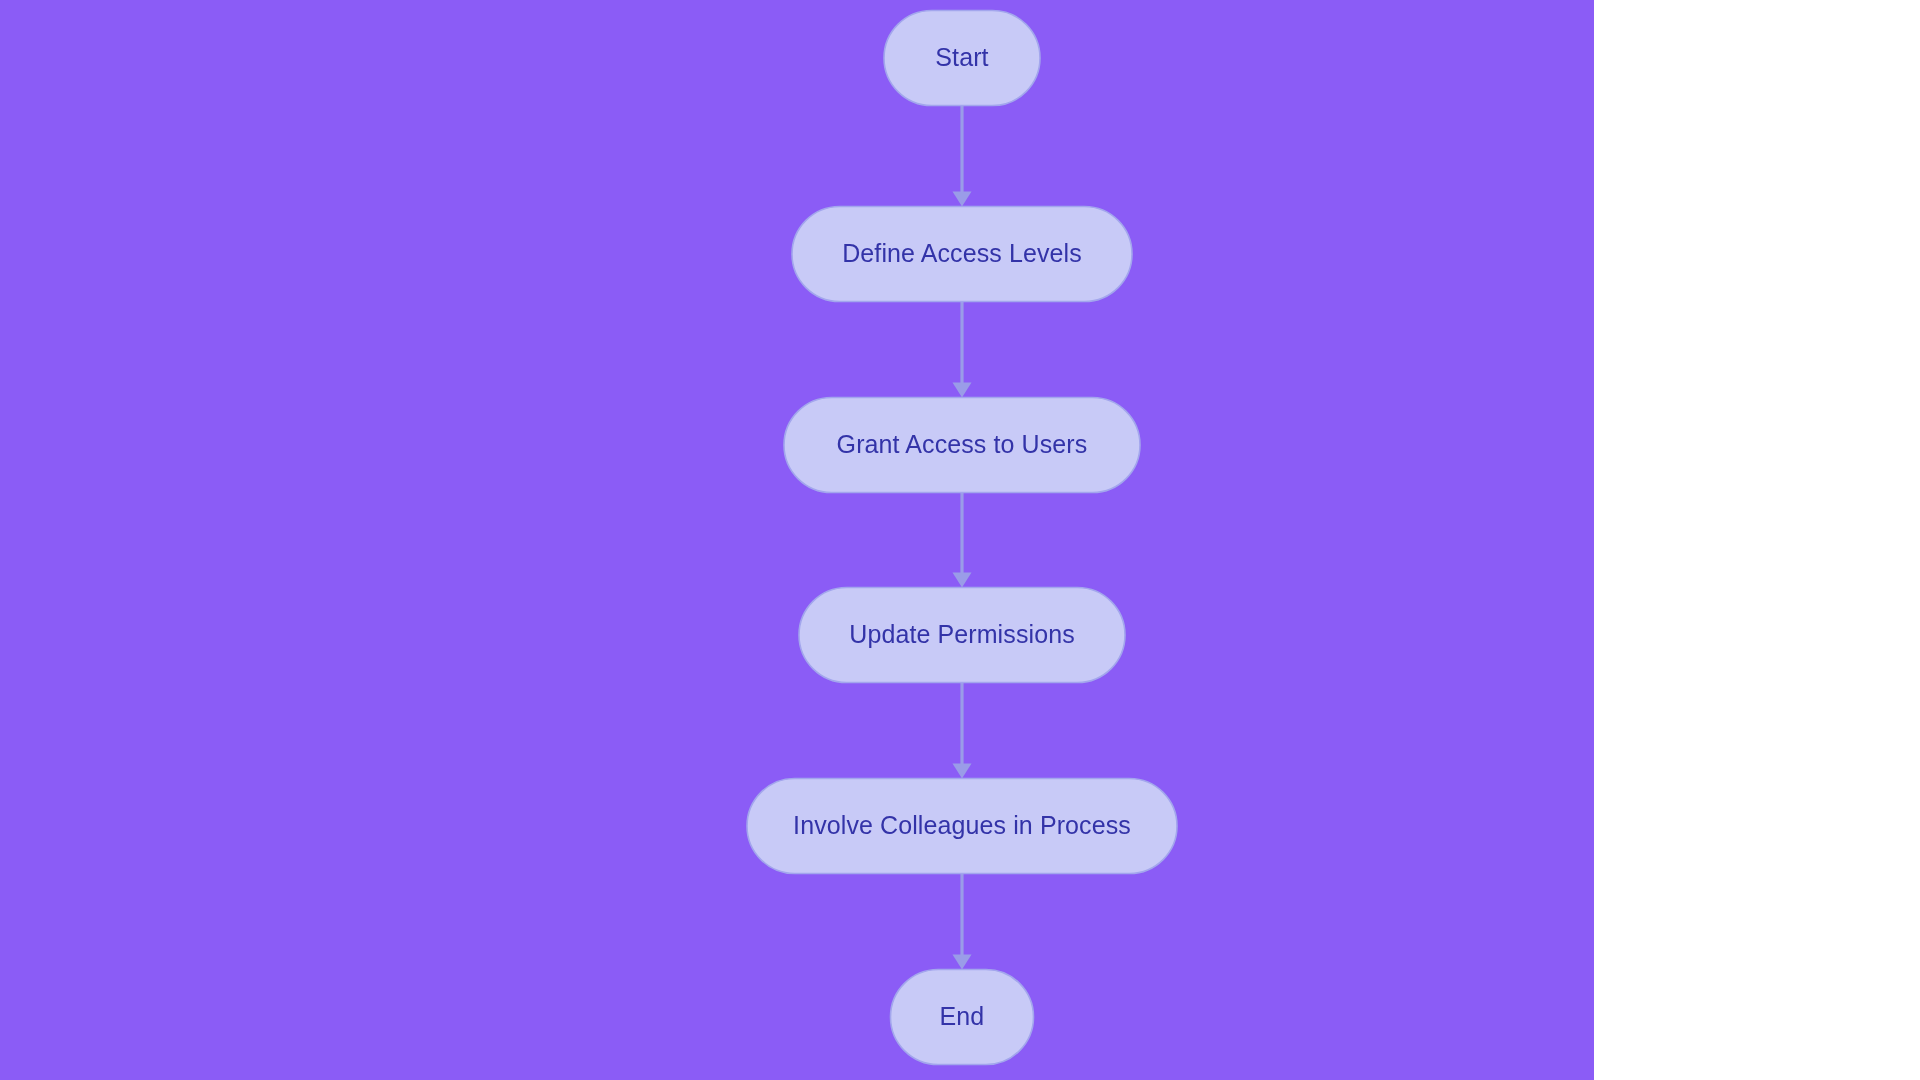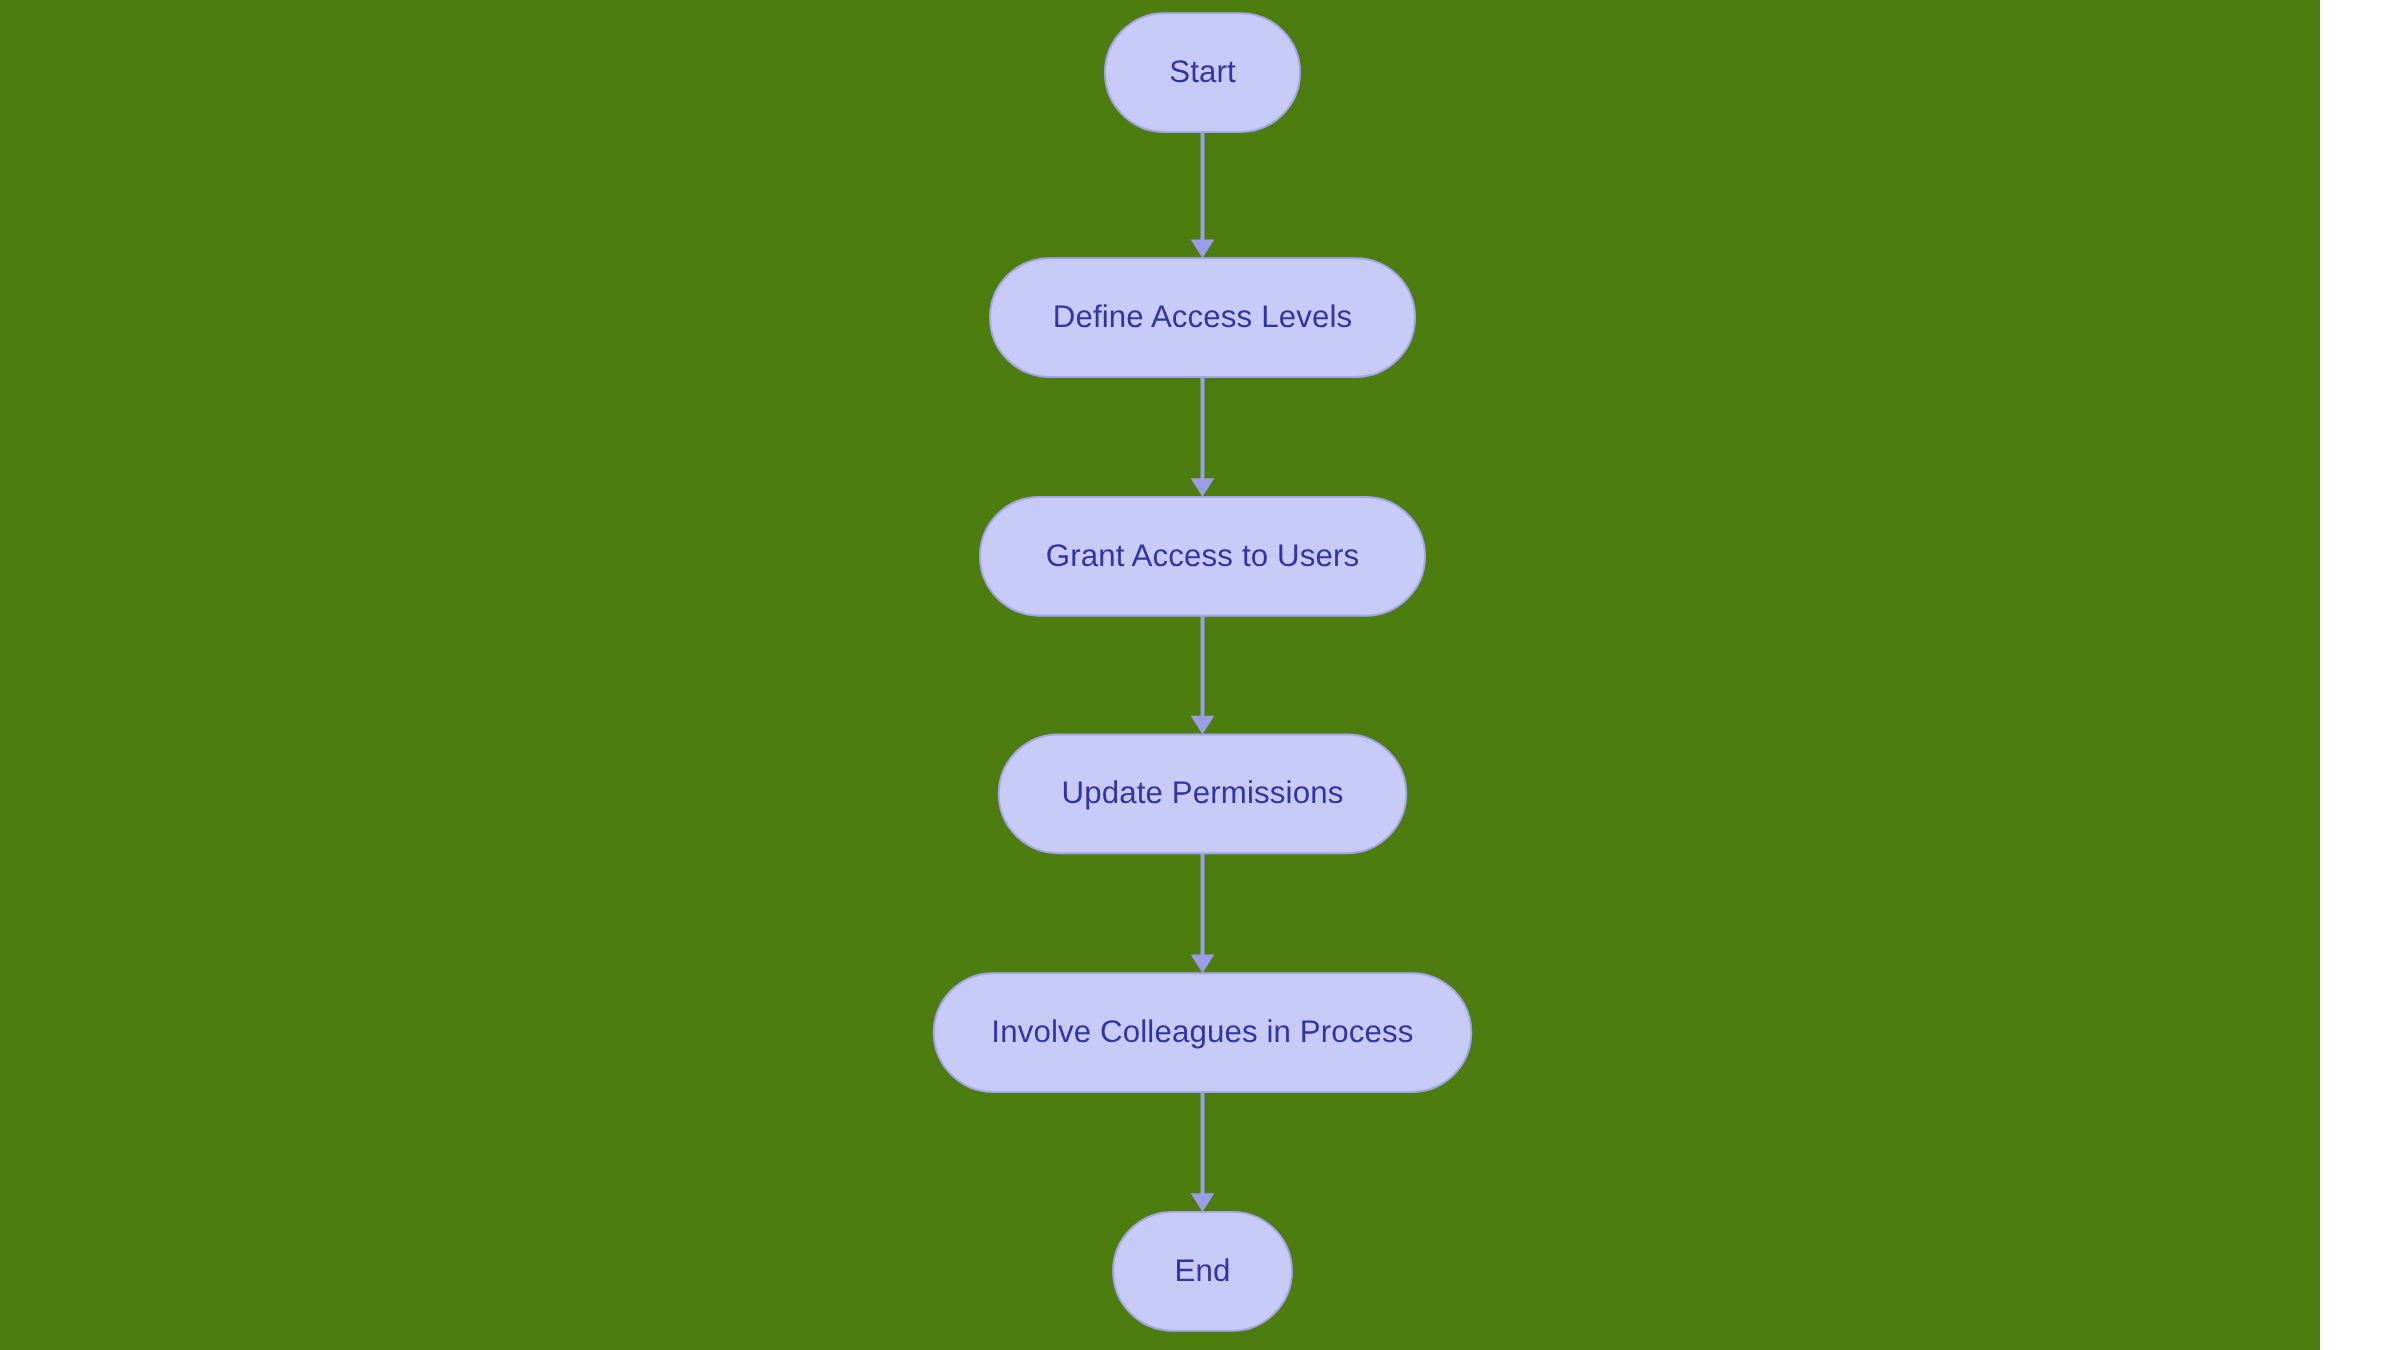--- a/index.html
+++ b/index.html
@@ -8,23 +8,23 @@
     padding: 0;
     background: #ffffff;
     width: 1920px;
     height: 1080px;
     overflow: hidden;
     font-family: "Liberation Sans", sans-serif;
   }
 
   #canvas {
     position: relative;
-    width: 1856px;
+    width: 1594px;
     height: 1080px;
-    background: #4d7c0f;
+    background: #8b5cf6;
   }
 
   #flow-svg {
     position: absolute;
     left: 0;
     top: 0;
     width: 1920px;
     height: 1080px;
     display: block;
   }

